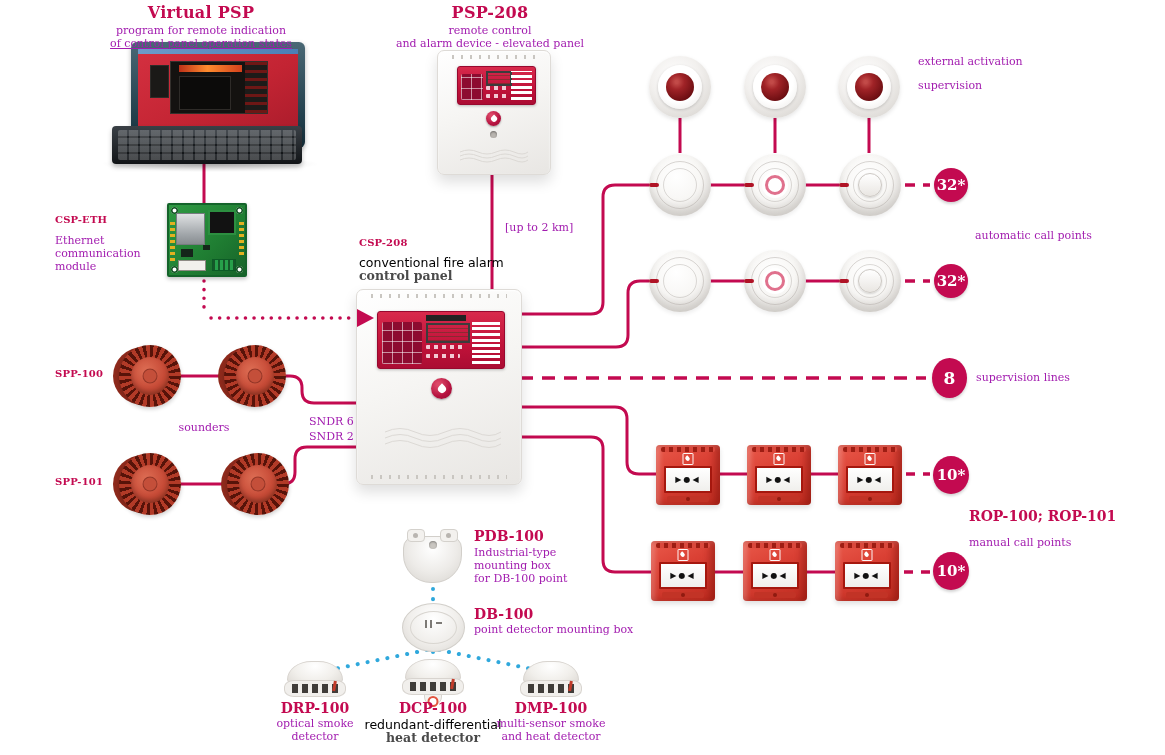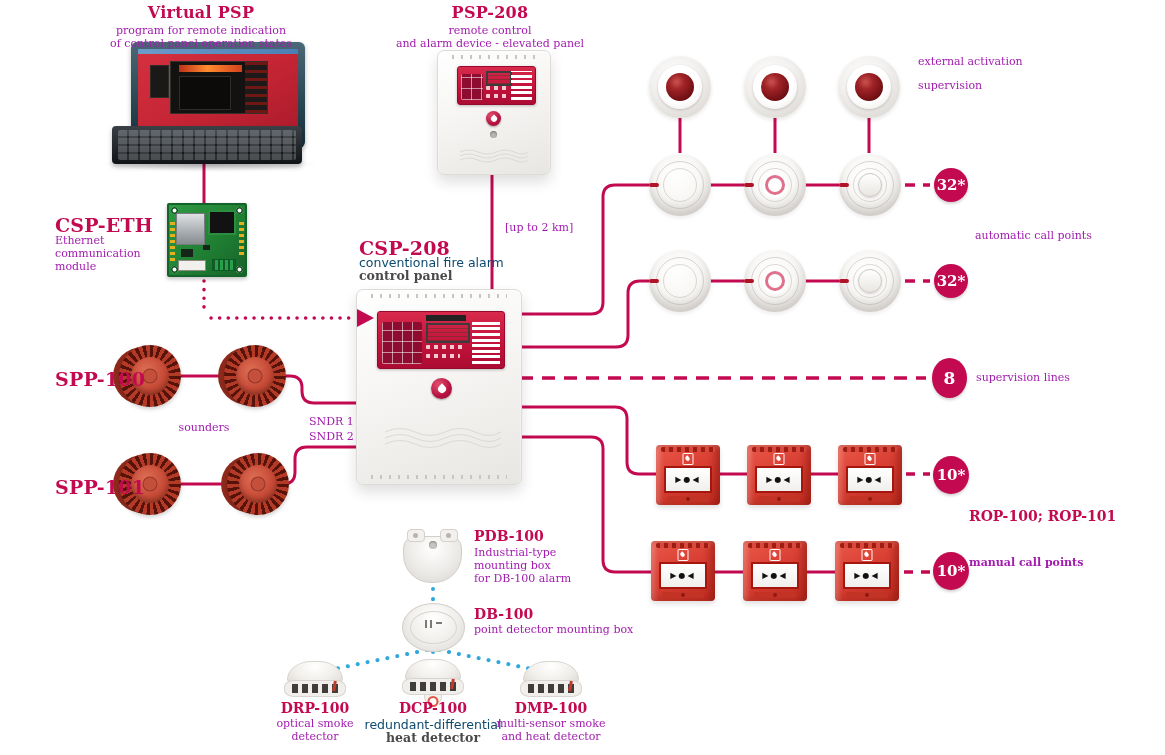--- a/index.html
+++ b/index.html
@@ -2,24 +2,24 @@
 <html><head>
 <meta charset="utf-8">
 <style>
   html,body{margin:0;padding:0;background:#fff;}
   #canvas{position:relative;width:1165px;height:755px;background:#fff;overflow:hidden;
           font-family:"DejaVu Serif","Liberation Serif",serif;color:#4d4d4d;}
   .ctr{transform:translateX(-50%);text-align:center;white-space:nowrap;}
   .nw{white-space:nowrap;}
   .t-accent{color:#c30a50;font-weight:bold;}
   .t-title{font-size:16px;letter-spacing:.3px;}
-  .t-title-sm{font-size:19px;letter-spacing:.2px;}
+  .t-title-sm{font-size:10px;letter-spacing:.2px;}
   .t-body{font-size:11px;color:#a21caf;line-height:13px;}
   .t-strong{font-size:12.5px;color:#4a4a4a;font-weight:bold;}
-  .t-muted{font-family:"DejaVu Sans","Liberation Sans",sans-serif;font-size:12.5px;color:#0c4a6e;}
+  .t-muted{font-family:"DejaVu Sans","Liberation Sans",sans-serif;font-size:12.5px;color:#000000;}
   svg.lines{position:absolute;left:0;top:0;z-index:1;}
   .dev{position:absolute;z-index:2;}
   .lbl{position:absolute;z-index:3;}
   
   .det{width:62px;height:62px;border-radius:50%;
        background:radial-gradient(circle at 44% 36%,#ffffff 0%,#f8f7f5 45%,#e6e3e0 78%,#cfccc8 100%);
        box-shadow:inset 0 -7px 10px rgba(150,145,140,.30),0 2px 4px rgba(0,0,0,.08);}
   .det .ring1{position:absolute;inset:7px;border-radius:50%;border:1px solid rgba(170,165,160,.45);}
   .det .ring2{position:absolute;inset:14px;border-radius:50%;border:1px solid rgba(170,165,160,.40);}
   .det .led{position:absolute;left:0px;top:29px;width:10px;height:4px;background:#b01326;border-radius:2px;}
@@ -170,21 +170,21 @@
     </g>
     <g fill="none" stroke="#2fa8dc" stroke-width="4" stroke-dasharray="0.1 10" stroke-linecap="round">
       <path d="M433,589 V604"></path>
       <path d="M433,652 V669 M427,650 L334,669 M439,650 L532,669"></path>
     </g>
   </svg>
   <span class="arrowhead" style="left:357px;top:309px;"></span>
 
   <div class="lbl ctr t-accent t-title" style="left:201px;top:3px;">Virtual PSP</div>
   <div class="lbl ctr t-body" style="left:201px;top:24px;">program for remote indication</div>
-  <div class="lbl ctr t-body" style="left:201px;top:37px;">of control panel operation states</div>
+  <div class="lbl ctr t-body" style="left:201px;top:37px;text-decoration:underline;">of control panel operation states</div>
 
   <div class="monitor dev" style="left:131px;top:42px;width:160px;height:92px;">
     <div class="screen">
       <div class="tbar"></div>
       <div class="appwin">
         <div class="aw-obar"></div>
         <div class="aw-l"></div>
         <div class="aw-c"></div>
         <div class="aw-r"></div>
       </div>
@@ -263,21 +263,21 @@
         <path d="M2,4 q15,-7 30,0 t30,0 t30,0 t26,0"></path>
           <path d="M2,10 q15,-7 30,0 t30,0 t30,0 t26,0"></path>
           <path d="M2,16 q15,-7 30,0 t30,0 t30,0 t26,0"></path>
       </g>
     </svg>
   </div>
 
   <div class="lbl t-accent t-title-sm" style="left:55px;top:368px;">SPP-100</div>
   <div class="lbl t-accent t-title-sm" style="left:55px;top:476px;">SPP-101</div>
   <div class="lbl ctr t-body" style="left:204px;top:421px;">sounders</div>
-  <div class="lbl t-body nw" style="left:309px;top:415px;">SNDR 1</div>
+  <div class="lbl t-body nw" style="left:309px;top:415px;">SNDR 6</div>
   <div class="lbl t-body nw" style="left:309px;top:430px;">SNDR 2</div>
 
   <div class="snd dev" style="left:119px;top:345px;">
       <div class="back"></div>
       <div class="slots"></div>
       <div class="dome"></div>
       <div class="hub"></div>
     </div>
   <div class="snd dev" style="left:224px;top:345px;">
       <div class="back"></div>
@@ -392,36 +392,36 @@
       <div class="vents"></div>
       <div class="logo"></div>
       <div class="win">▶●◀</div>
       <div class="foot"></div>
     </div>
 
   <div class="badge" style="left:933px;top:456px;width:36px;height:38px;font-size:15px;">10*</div>
   <div class="badge" style="left:933px;top:552px;width:36px;height:38px;font-size:15px;">10*</div>
 
   <div class="lbl t-accent" style="left:969px;top:508px;font-size:14px;">ROP-100; ROP-101</div>
-  <div class="lbl t-body" style="left:969px;top:556px;font-weight:bold;">manual call points</div>
+  <div class="lbl t-body" style="left:969px;top:536px;">manual call points</div>
 
   <div class="pdb dev" style="left:401px;top:529px;width:63px;height:54px;">
     <div class="body"></div>
     <div class="tab" style="left:6px;">
         <span class="screw" style="left:5px;"></span>
       </div>
     <div class="tab" style="right:6px;">
         <span class="screw" style="left:5px;"></span>
       </div>
     <div class="chole"></div>
   </div>
   <div class="lbl t-accent" style="left:474px;top:528px;font-size:14px;">PDB-100</div>
   <div class="lbl t-body" style="left:474px;top:546px;">Industrial-type</div>
   <div class="lbl t-body" style="left:474px;top:559px;">mounting box</div>
-  <div class="lbl t-body" style="left:474px;top:572px;">for DB-100 alarm</div>
+  <div class="lbl t-body" style="left:474px;top:572px;">for DB-100 point</div>
 
   <div class="db dev" style="left:402px;top:603px;width:61px;height:47px;">
     <div class="iring"></div>
     <span class="mark" style="left:22px;top:16px;width:2px;height:8px;"></span>
     <span class="mark" style="left:27px;top:16px;width:2px;height:8px;"></span>
     <span class="mark" style="left:33px;top:18px;width:6px;height:2px;"></span>
   </div>
   <div class="lbl t-accent" style="left:474px;top:606px;font-size:14px;">DB-100</div>
   <div class="lbl t-body" style="left:474px;top:623px;">point detector mounting box</div>
 

